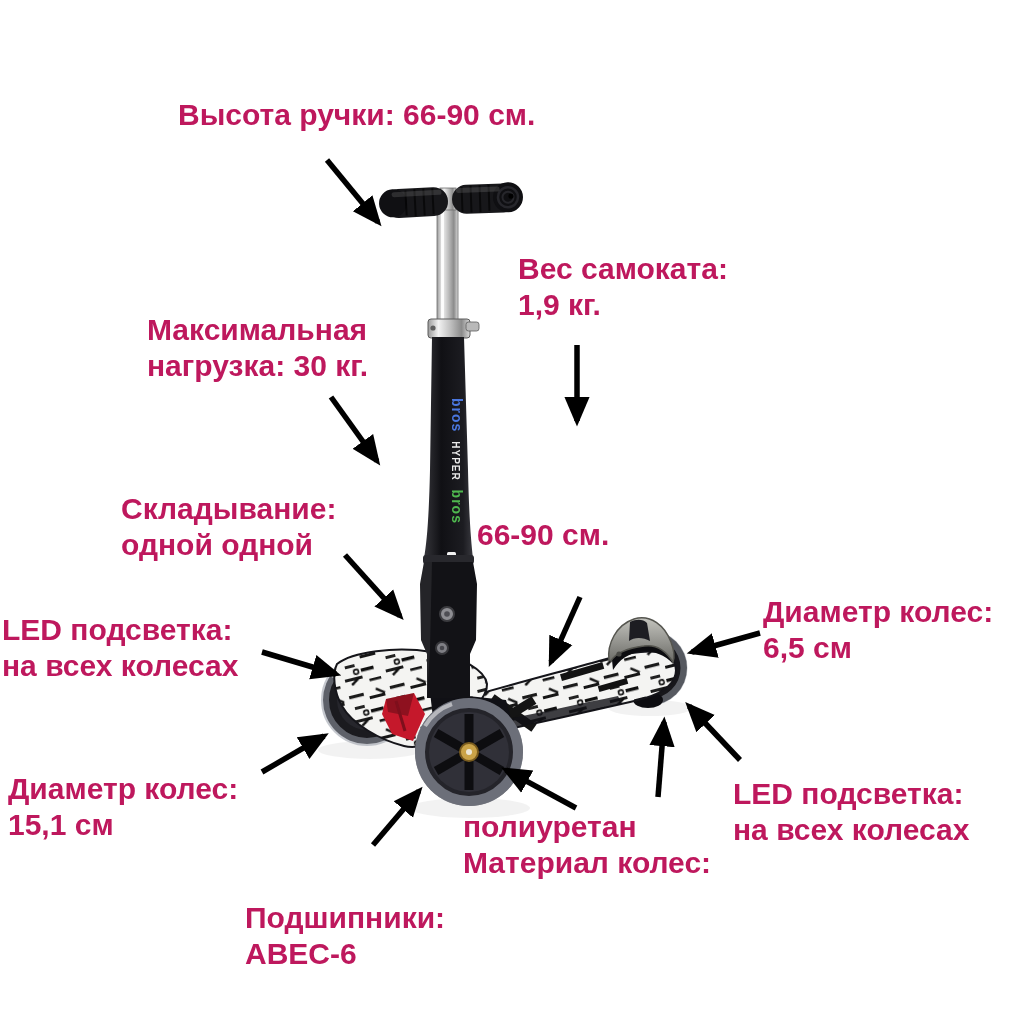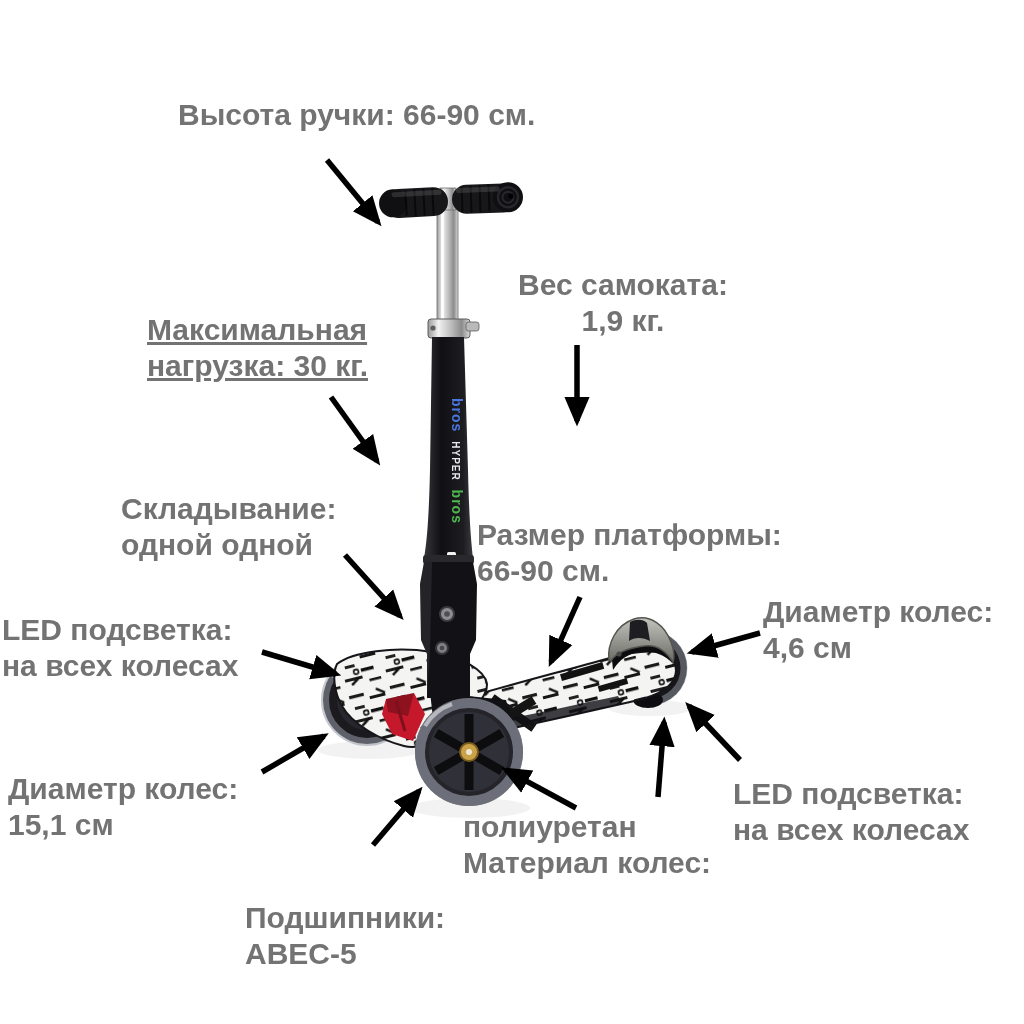--- a/index.html
+++ b/index.html
@@ -1,27 +1,27 @@
 <!DOCTYPE html>
 <html><head>
 <meta charset="utf-8">
 <style>
   html,body{margin:0;padding:0;background:#ffffff;}
   .canvas{
     position:relative;width:1024px;height:1024px;background:#ffffff;
     font-family:"Liberation Sans","DejaVu Sans",sans-serif;overflow:hidden;
   }
   .lbl{
-    position:absolute;color:#737373;font-weight:bold;font-size:30px;
+    position:absolute;color:#be185d;font-weight:bold;font-size:30px;
     line-height:36px;white-space:nowrap;letter-spacing:0px;
   }
   .lbl span{display:block;}
   .l1{left:178px;top:97px;}
-  .l2{left:147px;top:312px;text-decoration:underline;}
-  .l3{left:518px;top:267px;text-align:center;}
+  .l2{left:147px;top:312px;}
+  .l3{left:518px;top:251px;}
   .l4{left:121px;top:491px;}
   .l5{left:2px;top:612px;}
   .l6{left:477px;top:517px;}
   .l7{left:763px;top:594px;}
   .l8{left:8px;top:771px;}
   .l9{left:245px;top:900px;}
   .l10{left:463px;top:809px;}
   .l11{left:733px;top:776px;}
   svg.scene{position:absolute;left:0;top:0;}
 </style>
@@ -228,34 +228,33 @@
   </div>
   <div class="lbl l4">
     <span>Складывание:</span>
     <span>одной одной</span>
   </div>
   <div class="lbl l5">
     <span>LED подсветка:</span>
     <span>на всех колесах</span>
   </div>
   <div class="lbl l6">
-    <span>Размер платформы:</span>
     <span>66-90 см.</span>
   </div>
   <div class="lbl l7">
     <span>Диаметр колес:</span>
-    <span>4,6 см</span>
+    <span>6,5 см</span>
   </div>
   <div class="lbl l8">
     <span>Диаметр колес:</span>
     <span>15,1 см</span>
   </div>
   <div class="lbl l9">
     <span>Подшипники:</span>
-    <span>ABEC-5</span>
+    <span>ABEC-6</span>
   </div>
   <div class="lbl l10">
     <span>полиуретан</span>
     <span>Материал колес:</span>
   </div>
   <div class="lbl l11">
     <span>LED подсветка:</span>
     <span>на всех колесах</span>
   </div>
 </div>

